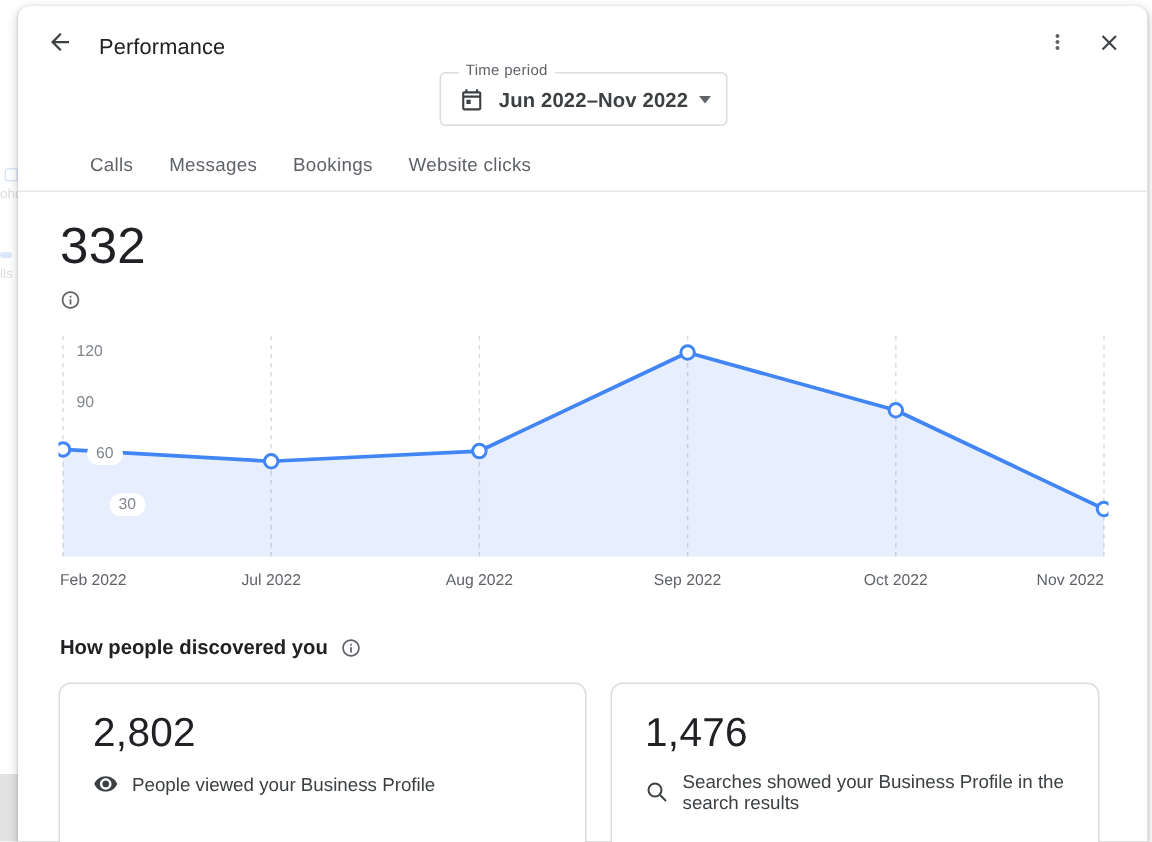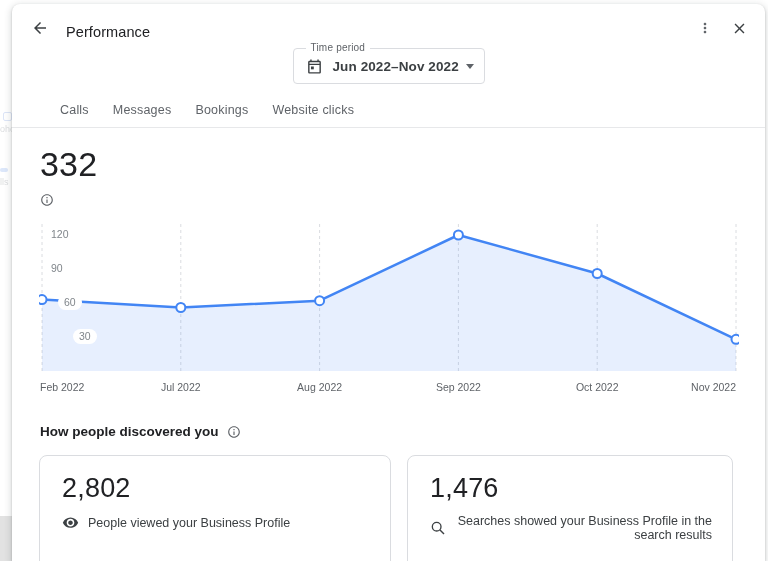--- a/index.html
+++ b/index.html
@@ -64,21 +64,21 @@
   .xlabels { position:relative; width:700px; height:24px; margin-left:-1px; }
   .xlabel { position:absolute; top:7px; font-size:10.5px; color:#5f6368; white-space:nowrap; }
 
   
   .section-head { display:flex; align-items:center; gap:8px; margin-top:26px;
     font-size:13.5px; font-weight:bold; color:#202124; }
   .cards { display:grid; grid-template-columns:352px 326px; gap:16px; margin:16px 0 0 -1px; }
   .card { border:1px solid #dadce0; border-radius:8px; padding:17px 20px 20px 22px; min-height:140px; background:#fff; }
   .card-number { font-size:27px; color:#202124; letter-spacing:.2px; }
   .card-caption { display:flex; align-items:center; gap:9px; margin-top:10px;
-    font-size:12.5px; color:#3c4043;text-align:right; }
+    font-size:12.5px; color:#3c4043; }
   .card-caption svg { flex:none; }
 </style>
 </head>
 <body>
 
 <div class="backdrop">
   <div class="bd-icon"></div>
   <div class="bd-frag f1">oho</div>
   <div class="bd-blue"></div>
   <div class="bd-frag f2">lls</div>

